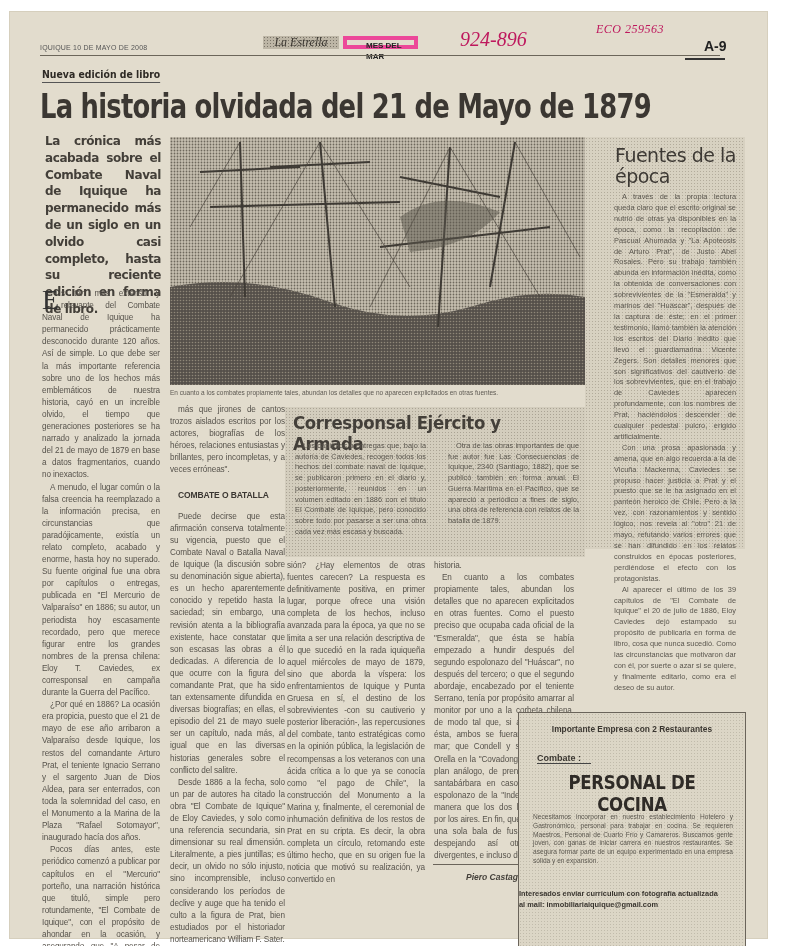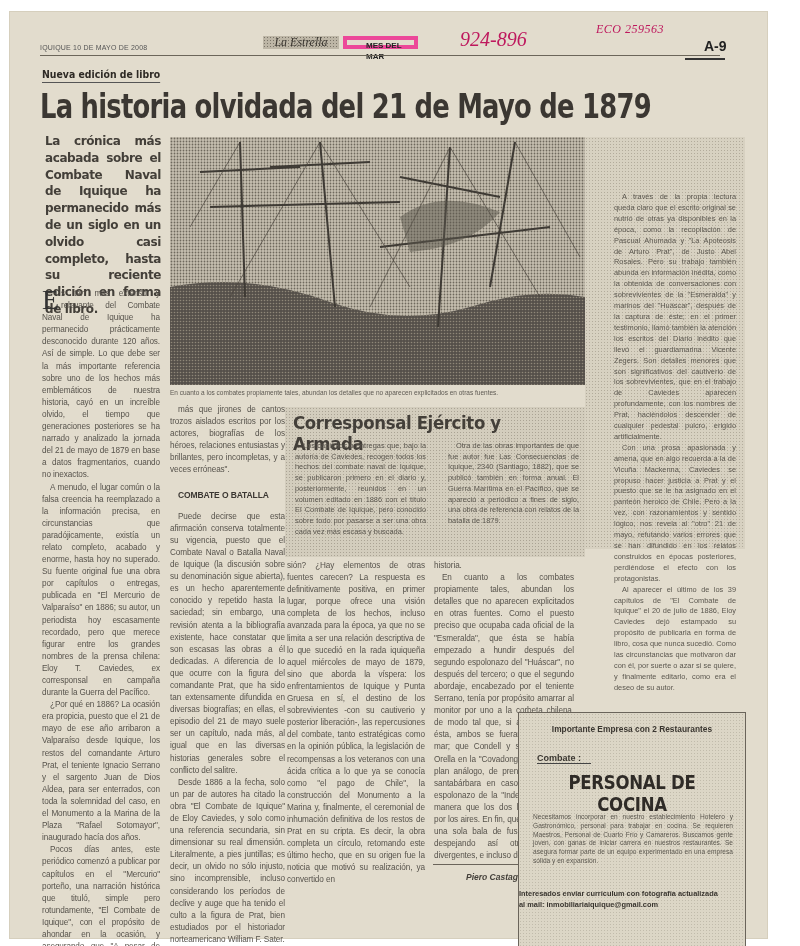--- a/index.html
+++ b/index.html
@@ -204,20 +204,21 @@
   </div>
 
   <div class="abs body-text col4">
     <p style="text-indent:0">historia.</p>
     <p>En cuanto a los combates propiamente tales, abundan los detalles que no aparecen explicitados en otras fuentes. Como el puesto preciso que ocupaba cada oficial de la "Esmeralda", que ésta se había empezado a hundir después del segundo espolonazo del "Huáscar", no después del tercero; o que el segundo abordaje, encabezado por el teniente Serrano, tenía por propósito amarrar al monitor por uno a la corbeta chilena, de modo tal que, si aquél hundía a ésta, ambos se fueran al fondo del mar; que Condell y su segundo de Orella en la "Covadonga" fraguaron un plan análogo, de prender fuego a la santabárbara en caso de recibir un espolonazo de la "Independencia", de manera que los dos buques volaran por los aires. En fin, que Prat murió por una sola bala de fusil en la frente, despejando así otras versiones divergentes, e incluso descabelladas.</p>
   </div>
   <div class="abs byline-rule"></div>
   <div class="abs byline">Piero Castagneto</div>
 
   <div class="abs fuentes">
+    <div class="fuentes-title">Fuentes de la época</div>
     <div class="fuentes-body">
       <p>A través de la propia lectura queda claro que el escrito original se nutrió de otras ya disponibles en la época, como la recopilación de Pascual Ahumada y "La Apoteosis de Arturo Prat", de Justo Abel Rosales. Pero su trabajo también abunda en información inédita, como la obtenida de conversaciones con sobrevivientes de la "Esmeralda" y marinos del "Huáscar", después de la captura de éste; en el primer testimonio, llamó también la atención los escritos del Diario inédito que llevó el guardiamarina Vicente Zegers. Son detalles menores que son significativos del cautiverio de los sobrevivientes, que en el trabajo de Caviedes aparecen profundamente, con los nombres de Prat, haciéndolos descender de cualquier pedestal pulcro, erigido artificialmente.</p>
       <p>Con una prosa apasionada y amena, que en algo recuerda a la de Vicuña Mackenna, Caviedes se propuso hacer justicia a Prat y el puesto que se le ha asignado en el panteón heroico de Chile. Pero a la vez, con razonamientos y sentido lógico, nos revela al "otro" 21 de mayo, refutando varios errores que se han difundido en los relatos construidos en épocas posteriores, perdiéndose el efecto con los protagonistas.</p>
       <p>Al aparecer el último de los 39 capítulos de "El Combate de Iquique" el 20 de julio de 1886, Eloy Caviedes dejó estampado su propósito de publicarla en forma de libro, cosa que nunca sucedió. Como las circunstancias que motivaron dar con él, por suerte o azar si se quiere, y finalmente editarlo, como era el deseo de su autor.</p>
     </div>
   </div>
 
   <div class="abs ad">
     <div class="ad-company">Importante Empresa con 2 Restaurantes</div>
     <div class="ad-need">Combate :</div>

